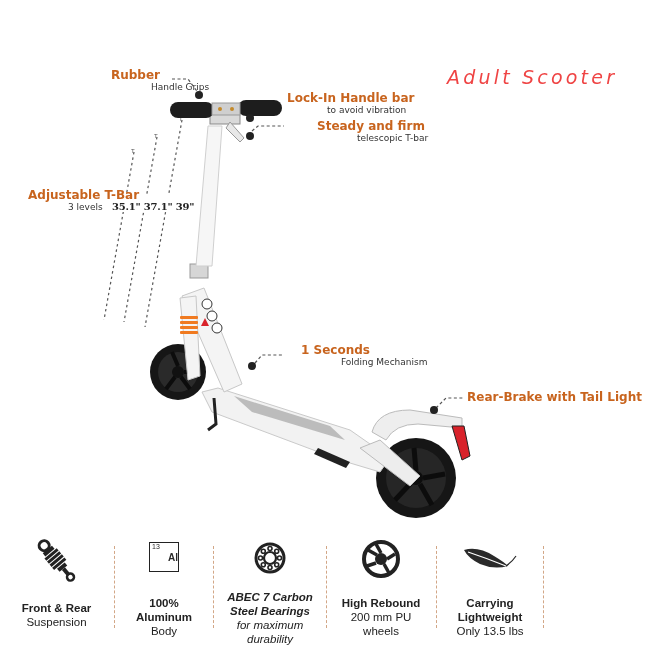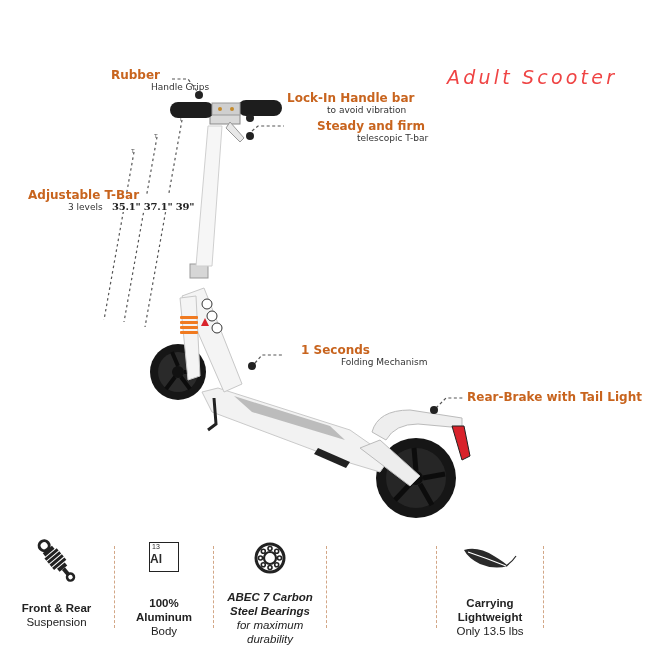--- a/index.html
+++ b/index.html
@@ -167,21 +167,21 @@
     <div class="txt" style="top:73px;">
       <b>Front &amp; Rear</b>
       <span>Suspension</span>
     </div>
   </div>
   <div class="sep" style="left:114px;"></div>
 
   <div class="feat" style="left:115px; width:98px;">
     <div class="ico" style="top:14px; width:30px; height:30px; border:1.5px solid #222; position:absolute;">
       <span style="position:absolute; left:2px; top:0; font-size:7px;">13</span>
-      <span style="position:absolute; left:0; right:0; top:9px; font-size:12px; font-weight:bold; text-align:left;">Al</span>
+      <span style="position:absolute; left:0; right:0; top:9px; font-size:10px; font-weight:bold; text-align:right;">Al</span>
     </div>
     <div class="txt">
       <b>100%</b>
       <b>Aluminum</b>
       <span>Body</span>
     </div>
   </div>
   <div class="sep" style="left:213px;"></div>
 
   <div class="feat" style="left:214px; width:112px;font-style:italic;">
@@ -201,20 +201,38 @@
     </svg>
     <div class="txt" style="top:62px;">
       <b>ABEC 7 Carbon</b>
       <b>Steel Bearings</b>
       <span>for maximum</span>
       <span>durability</span>
     </div>
   </div>
   <div class="sep" style="left:326px;"></div>
 
+  <div class="feat" style="left:327px; width:108px;">
+    <svg class="ico" width="38" height="38" viewBox="0 0 38 38" style="top:12px;">
+      <circle cx="19" cy="19" r="17" fill="none" stroke="#222" stroke-width="4"></circle>
+      <circle cx="19" cy="19" r="6" fill="#222"></circle>
+      <g stroke="#222" stroke-width="3.5">
+        <line x1="19" y1="13" x2="14" y2="4"></line>
+        <line x1="25" y1="19" x2="33" y2="14"></line>
+        <line x1="22" y1="24" x2="27" y2="33"></line>
+        <line x1="14" y1="23" x2="5" y2="26"></line>
+        <line x1="15" y1="15" x2="6" y2="10"></line>
+      </g>
+    </svg>
+    <div class="txt">
+      <b>High Rebound</b>
+      <span>200 mm PU</span>
+      <span>wheels</span>
+    </div>
+  </div>
   <div class="sep" style="left:436px;"></div>
 
   <div class="feat" style="left:437px; width:106px;">
     <svg class="ico" width="60" height="30" viewBox="0 0 60 30" style="top:16px;">
       <path d="M4 6 Q18 2 34 12 Q44 18 48 22 Q34 26 20 20 Q8 14 4 6 Z" fill="#2a2a2a"></path>
       <path d="M8 8 Q26 14 46 22" stroke="#fff" stroke-width="1.2" fill="none"></path>
       <path d="M46 22 Q52 18 56 12" stroke="#2a2a2a" stroke-width="1.2" fill="none"></path>
     </svg>
     <div class="txt">
       <b>Carrying</b>

